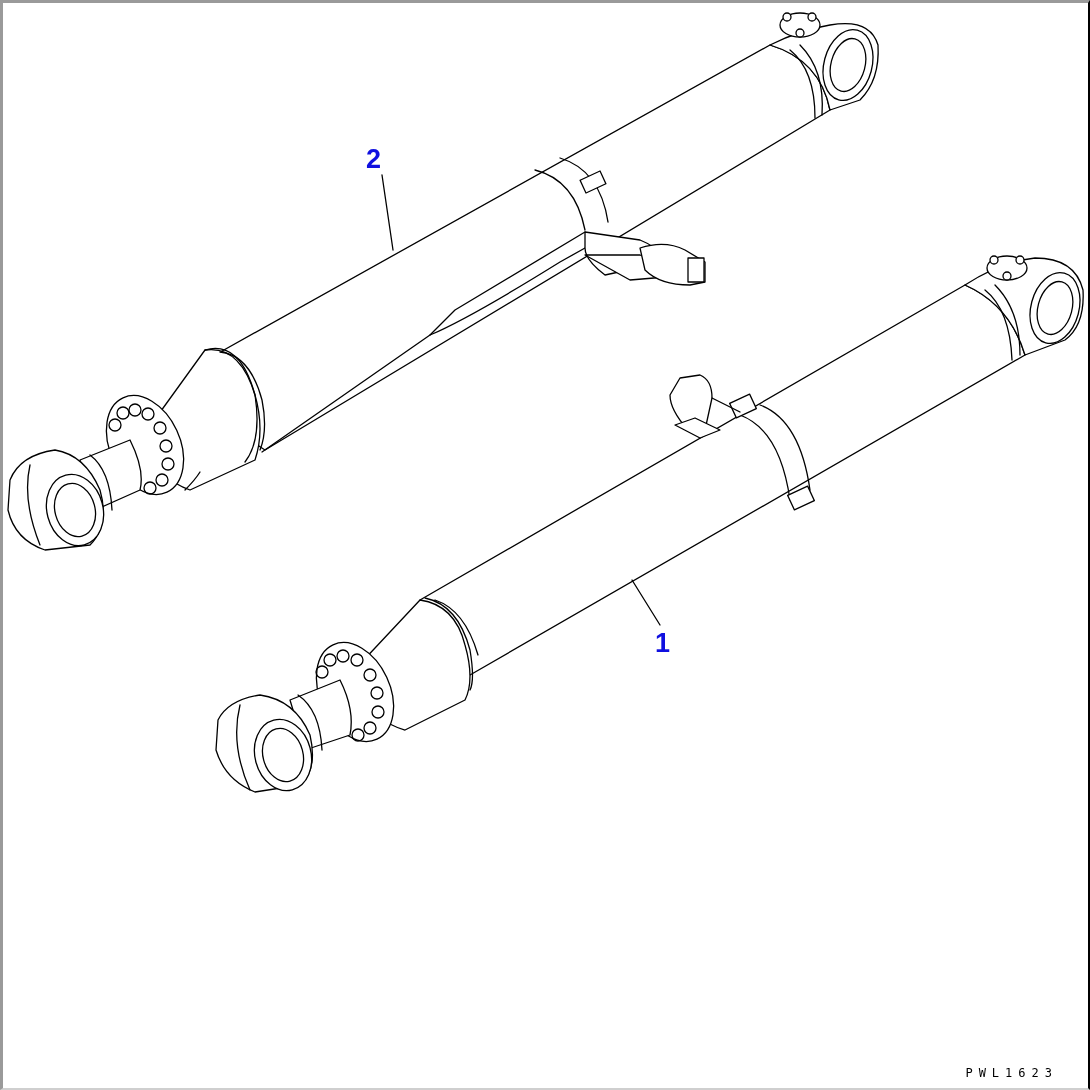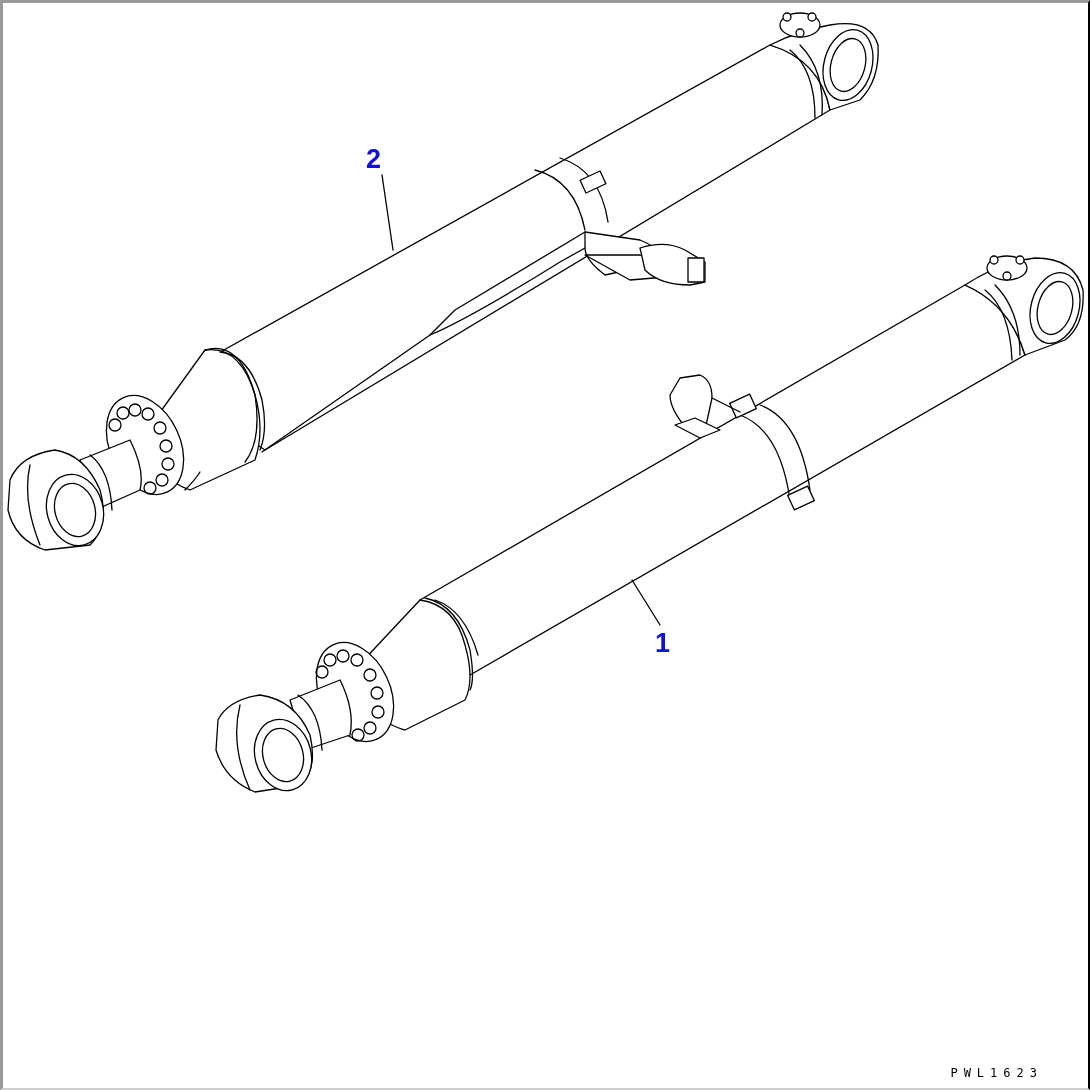--- a/index.html
+++ b/index.html
@@ -18,21 +18,21 @@
   .lnf { fill: #fff; stroke: #000; stroke-width: 1.3; stroke-linejoin: round; }
   .callout-num {
     position: absolute;
     font-family: "Liberation Sans", sans-serif;
     font-weight: bold;
     font-size: 27px;
     line-height: 1;
   }
   .drawing-code {
     position: absolute;
-    right: 47px; bottom: 10px;
+    right: 32px; bottom: 10px;
     font-family: "DejaVu Sans Mono", monospace;
     font-size: 12px;
     letter-spacing: 6px;
     color: #000;
   }
 </style>
 </head>
 <body>
 
 <div class="frame"></div>

